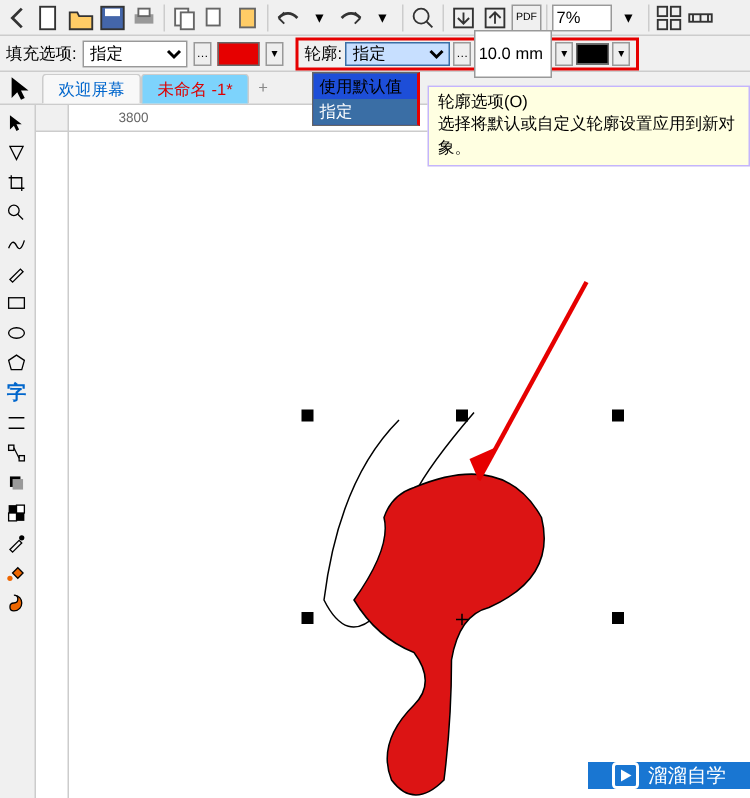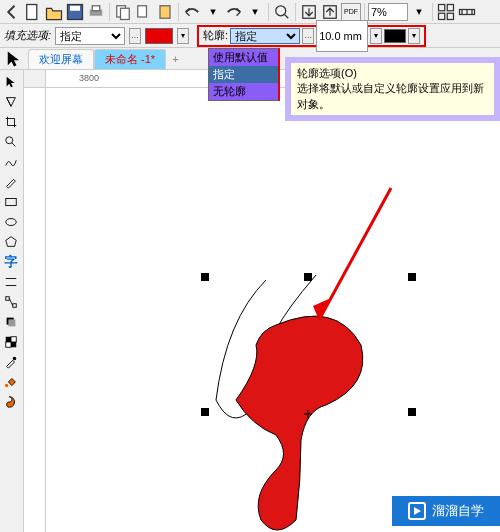--- a/index.html
+++ b/index.html
@@ -5,35 +5,35 @@
   * { box-sizing: border-box; margin: 0; padding: 0; font-family: "Microsoft YaHei", sans-serif; }
   body { background: #fff; width: 500px; height: 532px; overflow: hidden; font-size: 11px; position: relative; }
   
   .toolbar-top { height: 24px; background: #f0f0f0; border-bottom: 1px solid #ccc; display: flex; align-items: center; padding: 0 2px; gap: 1px; }
   .tb-btn { width: 20px; height: 20px; display: flex; align-items: center; justify-content: center; cursor: pointer; }
   .tb-sep { width: 1px; height: 18px; background: #ccc; margin: 0 2px; }
   .pdf-box { border: 1px solid #999; width: 20px; height: 18px; display: flex; align-items: center; justify-content: center; font-size: 7px; }
   .zoom-input { width: 40px; height: 18px; border: 1px solid #999; font-size: 11px; padding: 0 2px; }
   
   .toolbar-fill { height: 24px; background: #f0f0f0; border-bottom: 1px solid #ccc; display: flex; align-items: center; padding: 0 4px; gap: 4px; }
-  .fill-label { font-size: 11px; font-style: italic; }
+  .fill-label { font-size: 11px; }
   .fill-select { width: 70px; height: 18px; border: 1px solid #999; font-size: 11px; background: #fff; }
   .color-swatch { width: 28px; height: 16px; border: 1px solid #666; }
   .dropdown-arrow { width: 12px; height: 16px; border: 1px solid #999; display: flex; align-items: center; justify-content: center; font-size: 8px; background: #eee; }
   
   .outline-box { border: 2px solid #e60000; padding: 0 4px; height: 22px; display: flex; align-items: center; gap: 2px; margin-left: 4px; }
   .outline-select { width: 70px; height: 16px; border: 1px solid #3a6ea5; background: #c7dfff; font-size: 11px; }
   .width-input { width: 52px; height: 32px; border: 1px solid #999; font-size: 11px; padding: 0 2px; }
   .black-swatch { width: 22px; height: 14px; background: #000; border: 1px solid #666; }
   
-  .dropdown-menu { position: absolute; left: 208px; top: 48px; width: 72px; background: #8b5cf6; border: 1px solid #666; z-index: 10; border-right: 2px solid #e60000; }
+  .dropdown-menu { position: absolute; left: 208px; top: 48px; width: 72px; background: #1d4ed8; border: 1px solid #666; z-index: 10; border-right: 2px solid #e60000; }
   .dropdown-menu div { padding: 1px 4px; font-size: 11px; cursor: pointer; }
   .dropdown-menu .selected { background: #3a6ea5; color: #fff; }
   
-  .tooltip-box { position: absolute; left: 285px; top: 57px; background: #ffffe1; border: 6px solid #c4b5fd; padding: 3px 6px; font-size: 11px; z-index: 9; line-height: 1.4; }
+  .tooltip-box { position: absolute; left: 285px; top: 57px; background: #ffffe1; border: 1px solid #c4b5fd; padding: 3px 6px; font-size: 11px; z-index: 9; line-height: 1.4; }
   
   .tabs { height: 22px; background: #f0f0f0; display: flex; align-items: center; padding-left: 28px; gap: 0; border-bottom: 1px solid #ccc; }
   .tab { padding: 2px 10px; font-size: 11px; border: 1px solid #ccc; border-bottom: none; background: #f8f8f8; cursor: pointer; border-radius: 3px 3px 0 0; }
   .tab.active { background: #7dd3fc; color: #d00; }
   .tab-welcome { color: #0066cc; }
   .tab-add { padding: 2px 6px; color: #888; cursor: pointer; }
   
   .workspace { position: relative; height: 462px; display: flex; }
   .left-tools { width: 24px; background: #f0f0f0; border-right: 1px solid #ccc; display: flex; flex-direction: column; gap: 0; padding-top: 2px; }
   .tool { width: 22px; height: 20px; display: flex; align-items: center; justify-content: center; cursor: pointer; }
@@ -46,21 +46,21 @@
   .ruler-label { position: absolute; bottom: 4px; font-size: 9px; color: #666; transform: translateX(-50%); }
   
   .canvas { position: absolute; left: 22px; top: 18px; right: 0; bottom: 0; background: #fff; }
   
   .red-shape { position: absolute; left: 160px; top: 182px; }
   .handle { position: absolute; width: 8px; height: 8px; background: #000; }
   .center-mark { position: absolute; width: 8px; height: 8px; }
   
   .arrow-annotation { position: absolute; left: 255px; top: 92px; z-index: 5; pointer-events: none; }
   
-  .watermark { position: absolute; right: 0; bottom: 6px; width: 108px; height: 30px; background: #1976d2; color: #fff; display: flex; align-items: center; justify-content: center; gap: 6px; font-size: 13px; }
+  .watermark { position: absolute; right: 0; bottom: 6px; width: 108px; height: 18px; background: #1976d2; color: #fff; display: flex; align-items: center; justify-content: center; gap: 6px; font-size: 13px; }
   .watermark-icon { width: 18px; height: 18px; border: 2px solid #fff; border-radius: 3px; display: flex; align-items: center; justify-content: center; }
 </style>
 </head>
 <body>
 
 <div class="toolbar-top">
   <div class="tb-btn">
       <svg viewBox="0 0 16 16">
         <path d="M10 3 L5 8 L10 13" stroke="#333" fill="none" stroke-width="1.5"></path>
       </svg>
@@ -176,21 +176,20 @@
     <input class="width-input" value="10.0 mm" style="">
     <div class="dropdown-arrow">▾</div>
     <div class="black-swatch"></div>
     <div class="dropdown-arrow">▾</div>
   </div>
 </div>
 
 <div class="dropdown-menu">
   <div>使用默认值</div>
   <div class="selected">指定</div>
-  <div>无轮廓</div>
 </div>
 
 <div class="tooltip-box">
   <div>轮廓选项(O)</div>
   <div>选择将默认或自定义轮廓设置应用到新对象。</div>
 </div>
 
 <div class="tabs">
   <div class="tb-btn" style="position:absolute;left:4px">
       <svg viewBox="0 0 16 16">

